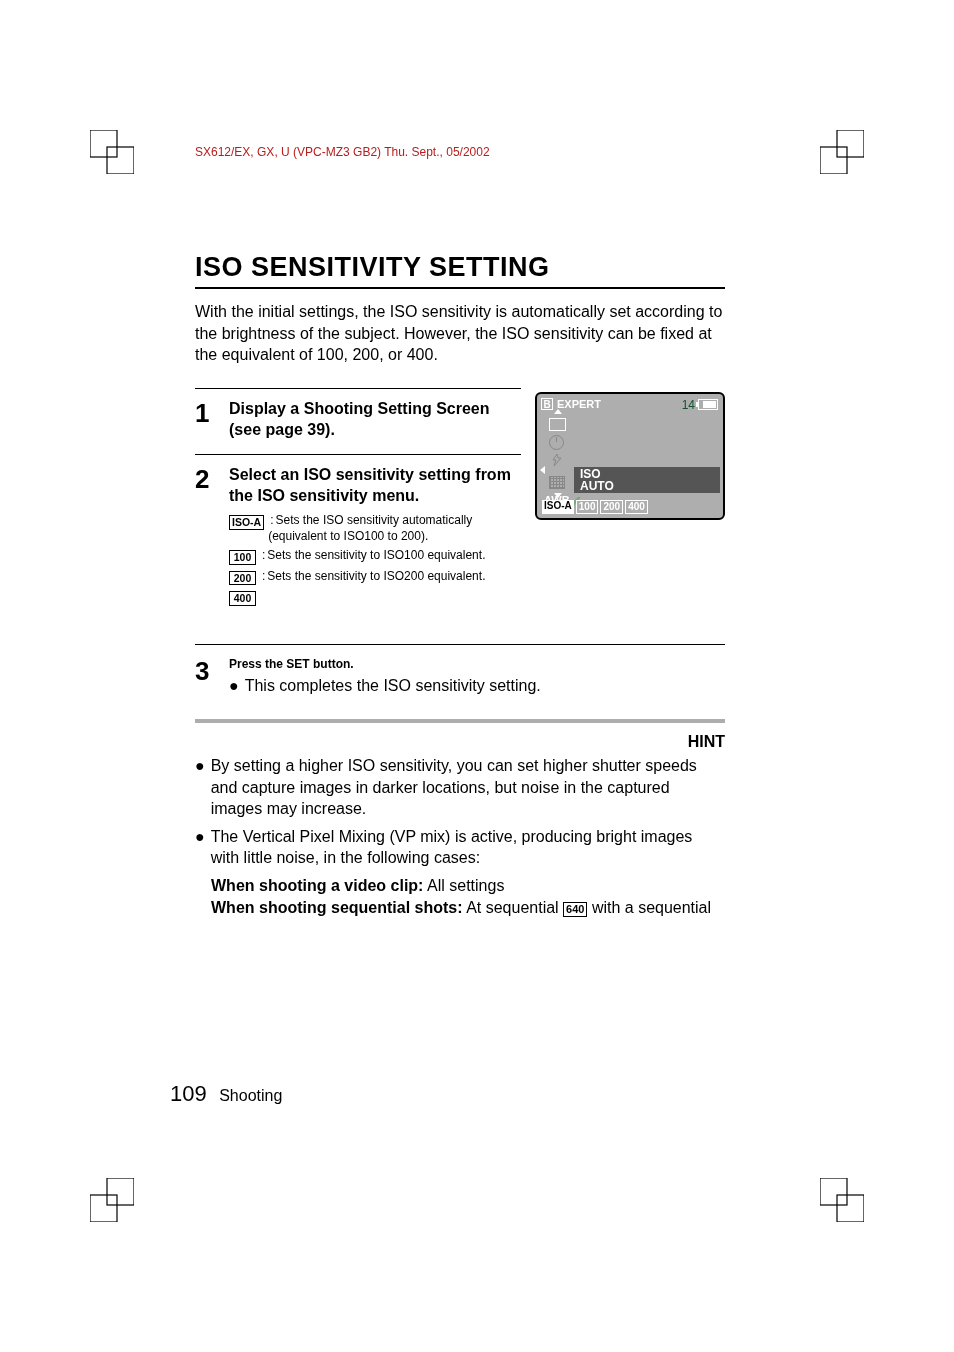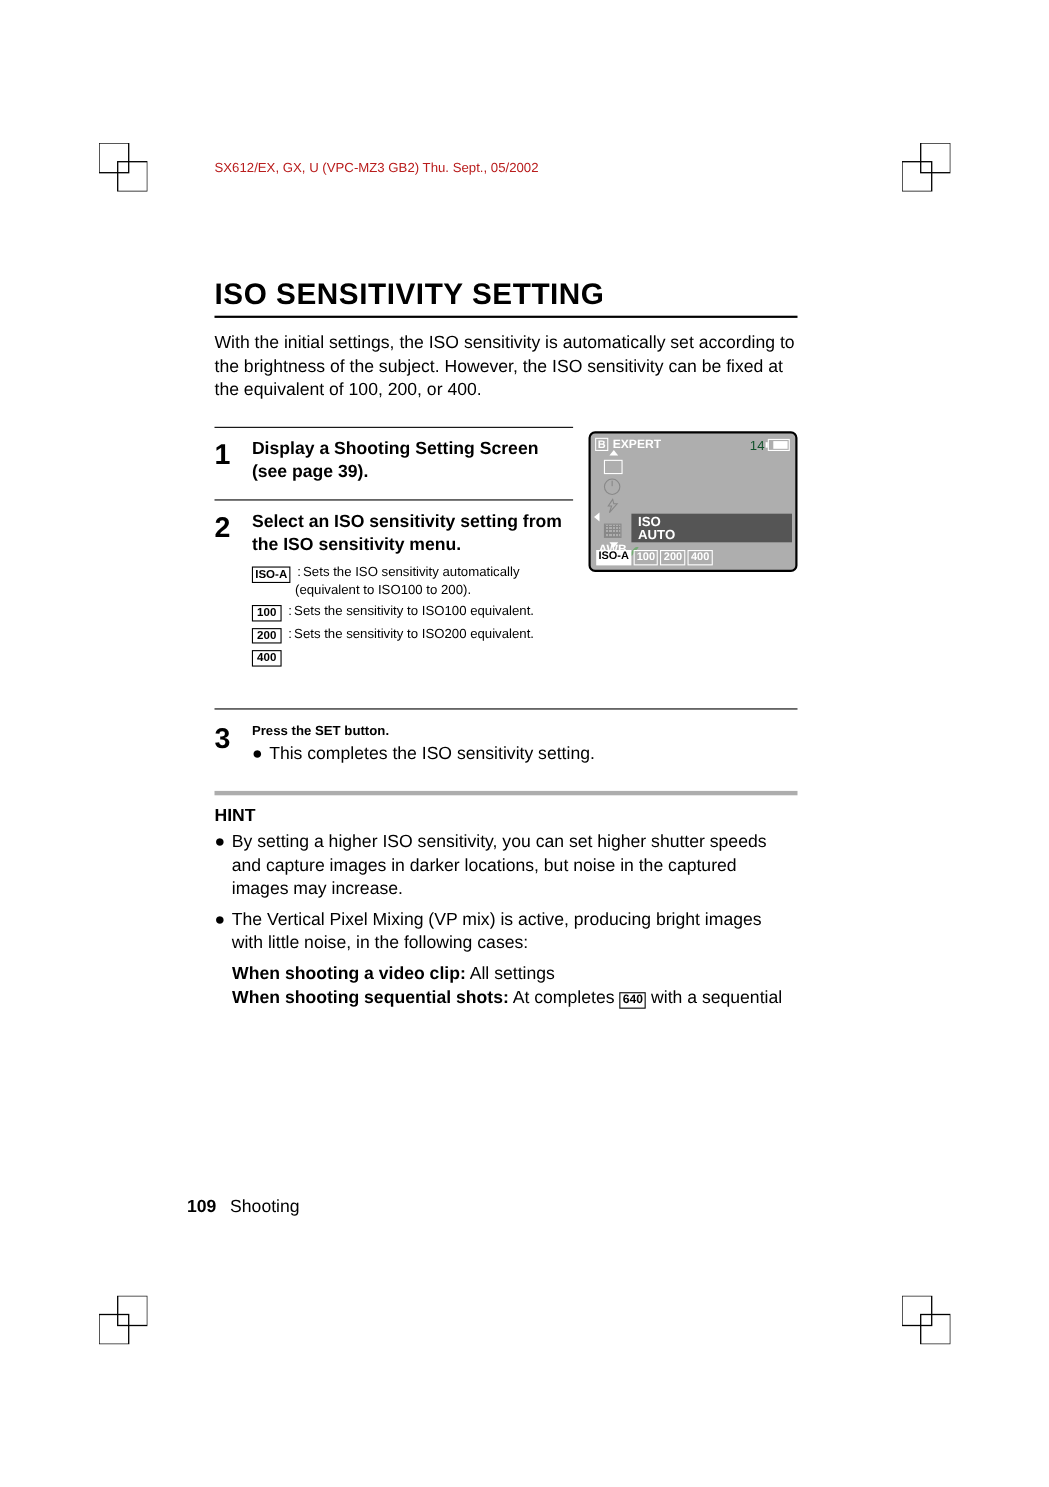--- a/index.html
+++ b/index.html
@@ -141,32 +141,32 @@
       display: flex;
       align-items: flex-start;
       margin-top: 20px;
       margin-bottom: 24px;
     }
     .step3-body { flex: 1; }
     .step3-head { font-size: 12px; font-weight: bold; margin-bottom: 6px; }
     .bullet-line { font-size: 16px; display: flex; }
     .bullet { margin-right: 6px; flex-shrink:0; }
     .hint-sep { border-top: 4px solid #adadad; margin-bottom: 10px; }
-    .hint-title { font-size: 16px; font-weight: bold; margin-bottom: 4px; }
+    .hint-title { font-size: 16px; font-weight: bold; margin-bottom: 4px; text-align: right; }
     .hint-list .bullet-line { margin-bottom: 6px; line-height:1.35; }
     .hint-sub { margin-left: 16px; font-size:16px; line-height:1.4; }
     .hint-sub b { font-weight: bold; }
     .hint-sub-cont { margin-left: 284px; font-size:16px; line-height:1.4; }
     .footer {
       position: absolute;
       bottom: 245px;
       left: 170px;
       font-size: 16px;
     }
-    .footer-page { font-size: 16px; font-weight: bold; margin-right: 8px; text-align: center; }
+    .footer-page { font-size: 22px; font-weight: normal; margin-right: 8px; text-align: center; }
   </style>
 </head>
 <body>
 
 <div class="crop-mark crop-tl">
     <svg width="44" height="44">
       <rect x="0" y="0" width="27" height="27" fill="none" stroke="#000" stroke-width="1.2"></rect>
       <rect x="17" y="17" width="27" height="27" fill="none" stroke="#000" stroke-width="1.2"></rect>
     </svg>
   </div>
@@ -276,20 +276,20 @@
   <div class="hint-list">
     <div class="bullet-line">
         <span class="bullet">●</span>
         <span>By setting a higher ISO sensitivity, you can set higher shutter speeds and capture images in darker locations, but noise in the captured images may increase.</span>
       </div>
     <div class="bullet-line">
         <span class="bullet">●</span>
         <span>The Vertical Pixel Mixing (VP mix) is active, producing bright images with little noise, in the following cases:</span>
       </div>
     <div class="hint-sub"><b>When shooting a video clip:</b> <span>All settings</span></div>
-    <div class="hint-sub"><b>When shooting sequential shots:</b> <span>At completes </span><span class="opt-box-sm">640</span><span> with a sequential</span></div>
+    <div class="hint-sub"><b>When shooting sequential shots:</b> <span>At sequential </span><span class="opt-box-sm">640</span><span> with a sequential</span></div>
   </div>
 </div>
 
 <div class="footer">
   <span class="footer-page">109</span>
   <span>Shooting</span>
 </div>
 
 </body></html>

